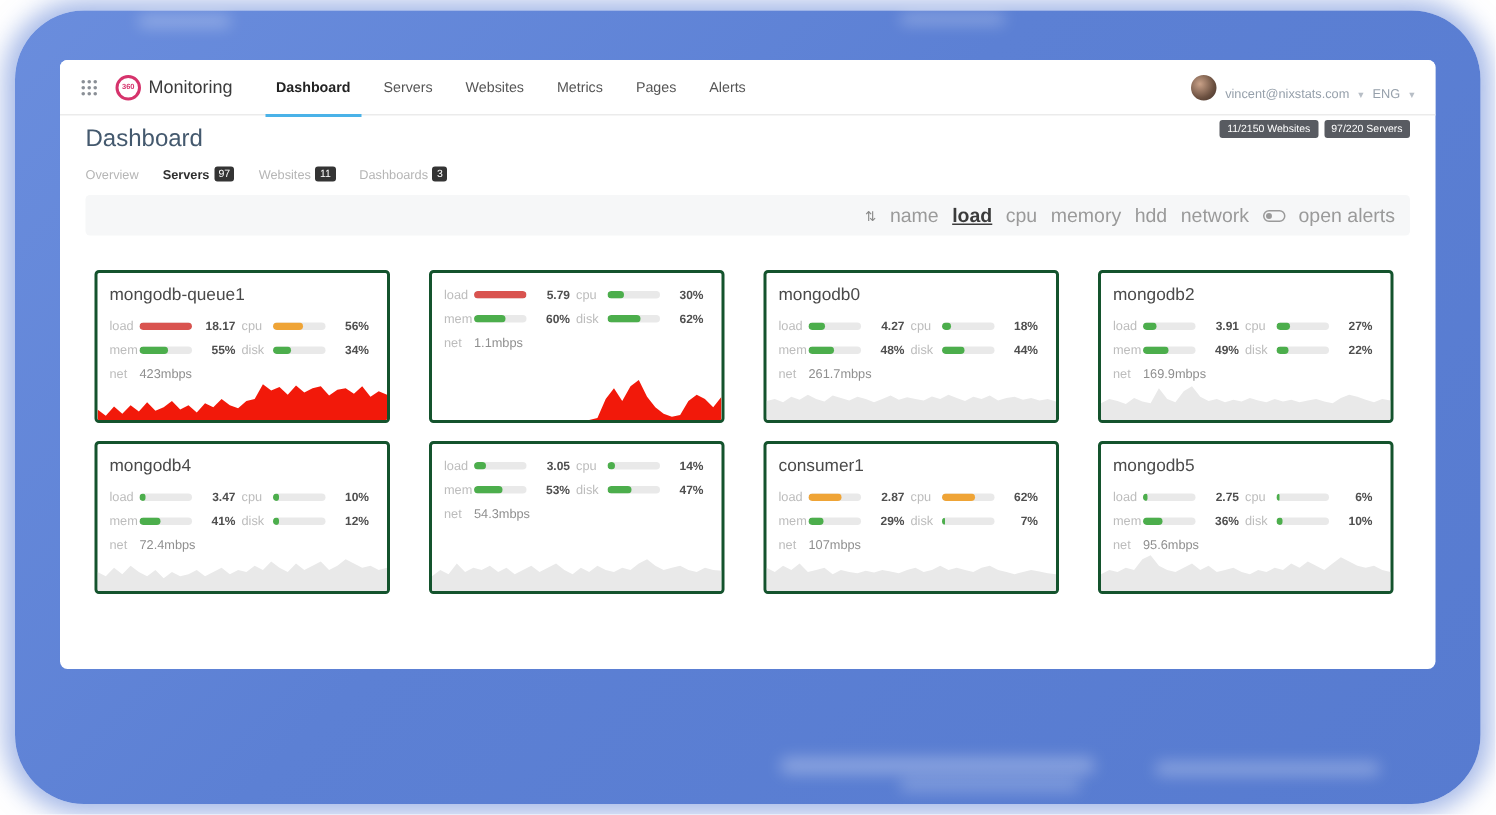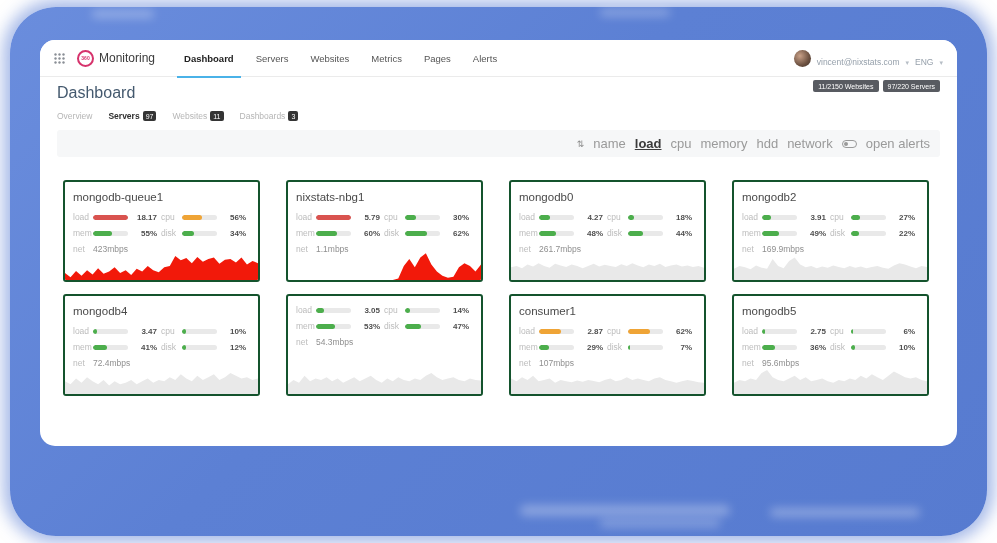--- a/index.html
+++ b/index.html
@@ -5,21 +5,21 @@
   html,body{margin:0;padding:0;width:997px;height:543px;overflow:hidden;background:#fff;
     font-family:"Liberation Sans",sans-serif;-webkit-font-smoothing:antialiased;}
   .stage{position:relative;width:997px;height:543px;}
   
   .blue-frame{position:absolute;left:10px;top:7px;right:10px;bottom:7px;border-radius:46px;
     background:linear-gradient(135deg,#6a8ddd 0%,#5c80d4 45%,#577bd0 100%);
     box-shadow:0 0 16px 7px rgba(95,130,214,.55);}
   .streak{position:absolute;background:rgba(255,255,255,.30);border-radius:10px;filter:blur(5px);}
   
   .window{position:absolute;left:40px;top:40px;width:917px;height:406px;background:#fff;
-    border-radius:15px;overflow:hidden;}
+    border-radius:5px;overflow:hidden;}
   
   .navbar{position:absolute;left:0;top:0;right:0;height:37px;background:#fff;
     border-bottom:1px solid #ebebeb;display:flex;align-items:center;padding:0 14px;box-sizing:border-box;}
   .grid-icon{width:11px;height:11px;margin-right:12px;flex:0 0 auto;}
   .logo-circle{width:17px;height:17px;border-radius:50%;border:2px solid #d6336c;box-sizing:border-box;
     color:#d6336c;font-size:5px;font-weight:bold;display:flex;align-items:center;justify-content:center;
     background:#fff;flex:0 0 auto;}
   .brand-name{font-size:12px;color:#3b3b3b;margin-left:5px;margin-right:18px;}
   .nav-items{display:flex;align-items:stretch;height:37px;}
   .nav-item{font-size:9.5px;color:#555;padding:0 11px;display:flex;align-items:center;cursor:pointer;
@@ -181,21 +181,20 @@
       <span class="net-val">423mbps</span>
     </div>
     <div class="spark">
             <svg viewBox="0 0 100 32" preserveAspectRatio="none">
               <polygon points="0,33 0.00,24.50 2.86,29.00 5.71,22.40 8.57,27.50 11.43,21.50 14.29,26.00 17.14,19.40 20.00,25.40 22.86,23.00 25.71,18.50 28.57,24.50 31.43,21.50 34.29,26.60 37.14,20.00 40.00,23.00 42.86,17.00 45.71,21.50 48.57,23.60 51.43,18.50 54.29,17.00 57.14,6.50 60.00,11.00 62.86,8.60 65.71,14.00 68.57,7.40 71.43,12.50 74.29,9.50 77.14,8.00 80.00,14.60 82.86,10.40 85.71,9.50 88.57,13.40 91.43,8.00 94.29,15.50 97.14,11.60 100.00,14.00 100,33" fill="#f2190a"></polygon>
             </svg>
           </div>
   </div>
 
   <div class="card">
-    <div class="card-title">nixstats-nbg1</div>
     <div class="metrics">
       <span class="mlabel">load</span>
       <span class="mbar">
               <i style="width: 100%; background: rgb(217, 83, 79);"></i>
             </span>
       <span class="mval">5.79</span>
       <span class="mlabel">cpu</span>
       <span class="mbar">
               <i style="width: 30%; background: rgb(76, 174, 76);"></i>
             </span>

